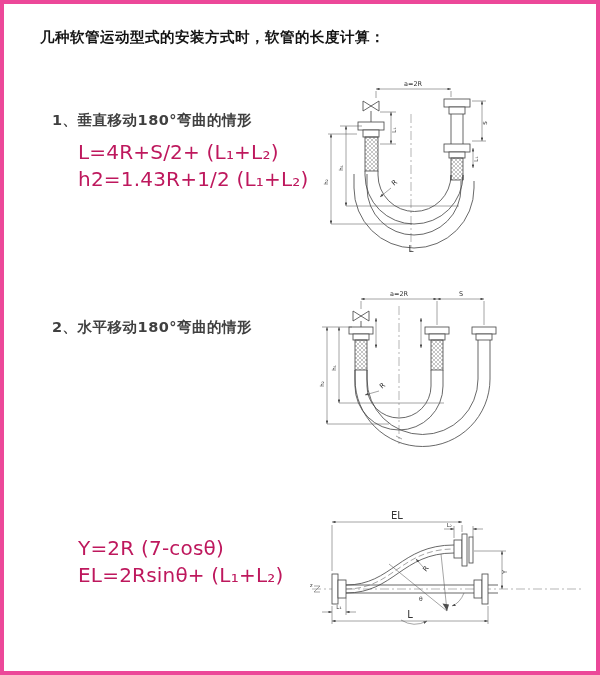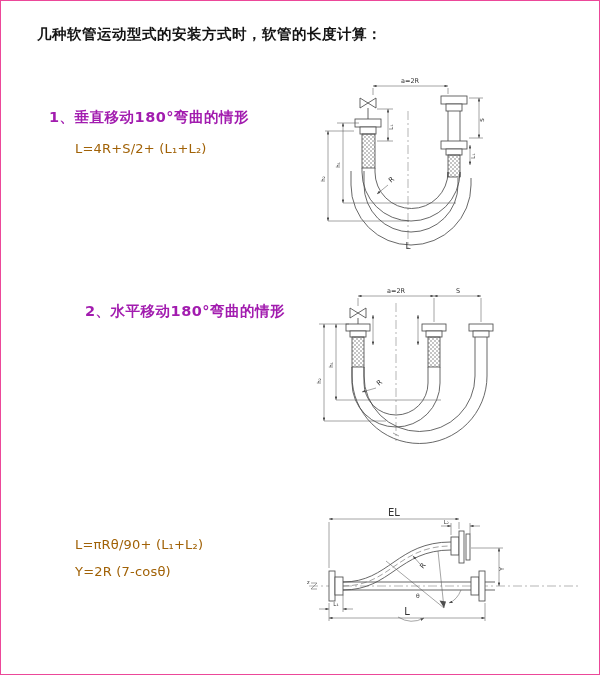--- a/index.html
+++ b/index.html
@@ -1,58 +1,59 @@
 <!DOCTYPE html>
 <html><head>
 <meta charset="utf-8">
 <style>
   html,body{margin:0;padding:0;}
   body{
     width:600px;height:675px;position:relative;background:#ffffff;
     font-family:"DejaVu Sans","Liberation Sans",sans-serif;
     color:#1c1c1c;overflow:hidden;
   }
-  .page{position:absolute;inset:0;border:1px solid #ec4899;}
+  .page{position:absolute;inset:0;border:4px solid #ec4899;}
   .title{
     position:absolute;left:36px;top:24px;font-size:14.5px;font-weight:bold;
     letter-spacing:.5px;color:#141414;
   }
   .sec{position:absolute;left:48px;}
-  .sec .heading{font-size:14.5px;font-weight:600;color:#a21caf;letter-spacing:.5px;}
+  .sec .heading{font-size:14.5px;font-weight:600;color:#404040;letter-spacing:.5px;}
   .sec .formulas{margin-left:26px;margin-top:9px;}
-  .sec .formula{font-size:13px;color:#a16207;line-height:26.5px;letter-spacing:.2px;white-space:pre;}
+  .sec .formula{font-size:20px;color:#be185d;line-height:26.5px;letter-spacing:.2px;white-space:pre;}
   .dwg{position:absolute;}
   svg text{font-family:"DejaVu Sans",sans-serif;fill:#333;}
   .ln{stroke:#4d4d4d;stroke-width:.85;fill:none;}
   .thin{stroke:#5a5a5a;stroke-width:.55;fill:none;}
   .blk{fill:#ffffff;stroke:#4d4d4d;stroke-width:.85;}
   .ctr{stroke:#6a6a6a;stroke-width:.5;fill:none;stroke-dasharray:9 3 2 3;}
 </style>
 </head>
 <body>
 
 <div class="page">
 
   <div class="title">几种软管运动型式的安装方式时，软管的长度计算：</div>
 
   <section class="sec" style="top:107px;">
     <div class="heading">1、垂直移动180°弯曲的情形</div>
     <div class="formulas">
       <div class="formula">L=4R+S/2+ (L₁+L₂)</div>
+      <div class="formula">h2=1.43R+1/2 (L₁+L₂)</div>
     </div>
   </section>
 
-  <section class="sec" style="top:301px;margin-left:36px;">
+  <section class="sec" style="top:314px;">
     <div class="heading">2、水平移动180°弯曲的情形</div>
   </section>
 
   <section class="sec" style="top:522px;">
     <div class="formulas">
-      <div class="formula">L=πRθ/90+ (L₁+L₂)</div>
       <div class="formula">Y=2R (7-cosθ)</div>
+      <div class="formula">EL=2Rsinθ+ (L₁+L₂)</div>
     </div>
   </section>
 
   <svg class="dwg" style="left:308px;top:68px;" width="285" height="192" viewBox="0 0 285 192">
     <defs>
       <pattern id="d1-hatch" patternUnits="userSpaceOnUse" width="4" height="4">
         <path d="M0 0L4 4M4 0L0 4" stroke="#8a8a8a" stroke-width="0.5"></path>
       </pattern>
       <marker id="d1-ar" markerWidth="7" markerHeight="5" refX="6.5" refY="2.5" orient="auto-start-reverse">
         <path d="M0,0 L6.5,2.5 L0,5 z" fill="#4d4d4d"></path>

